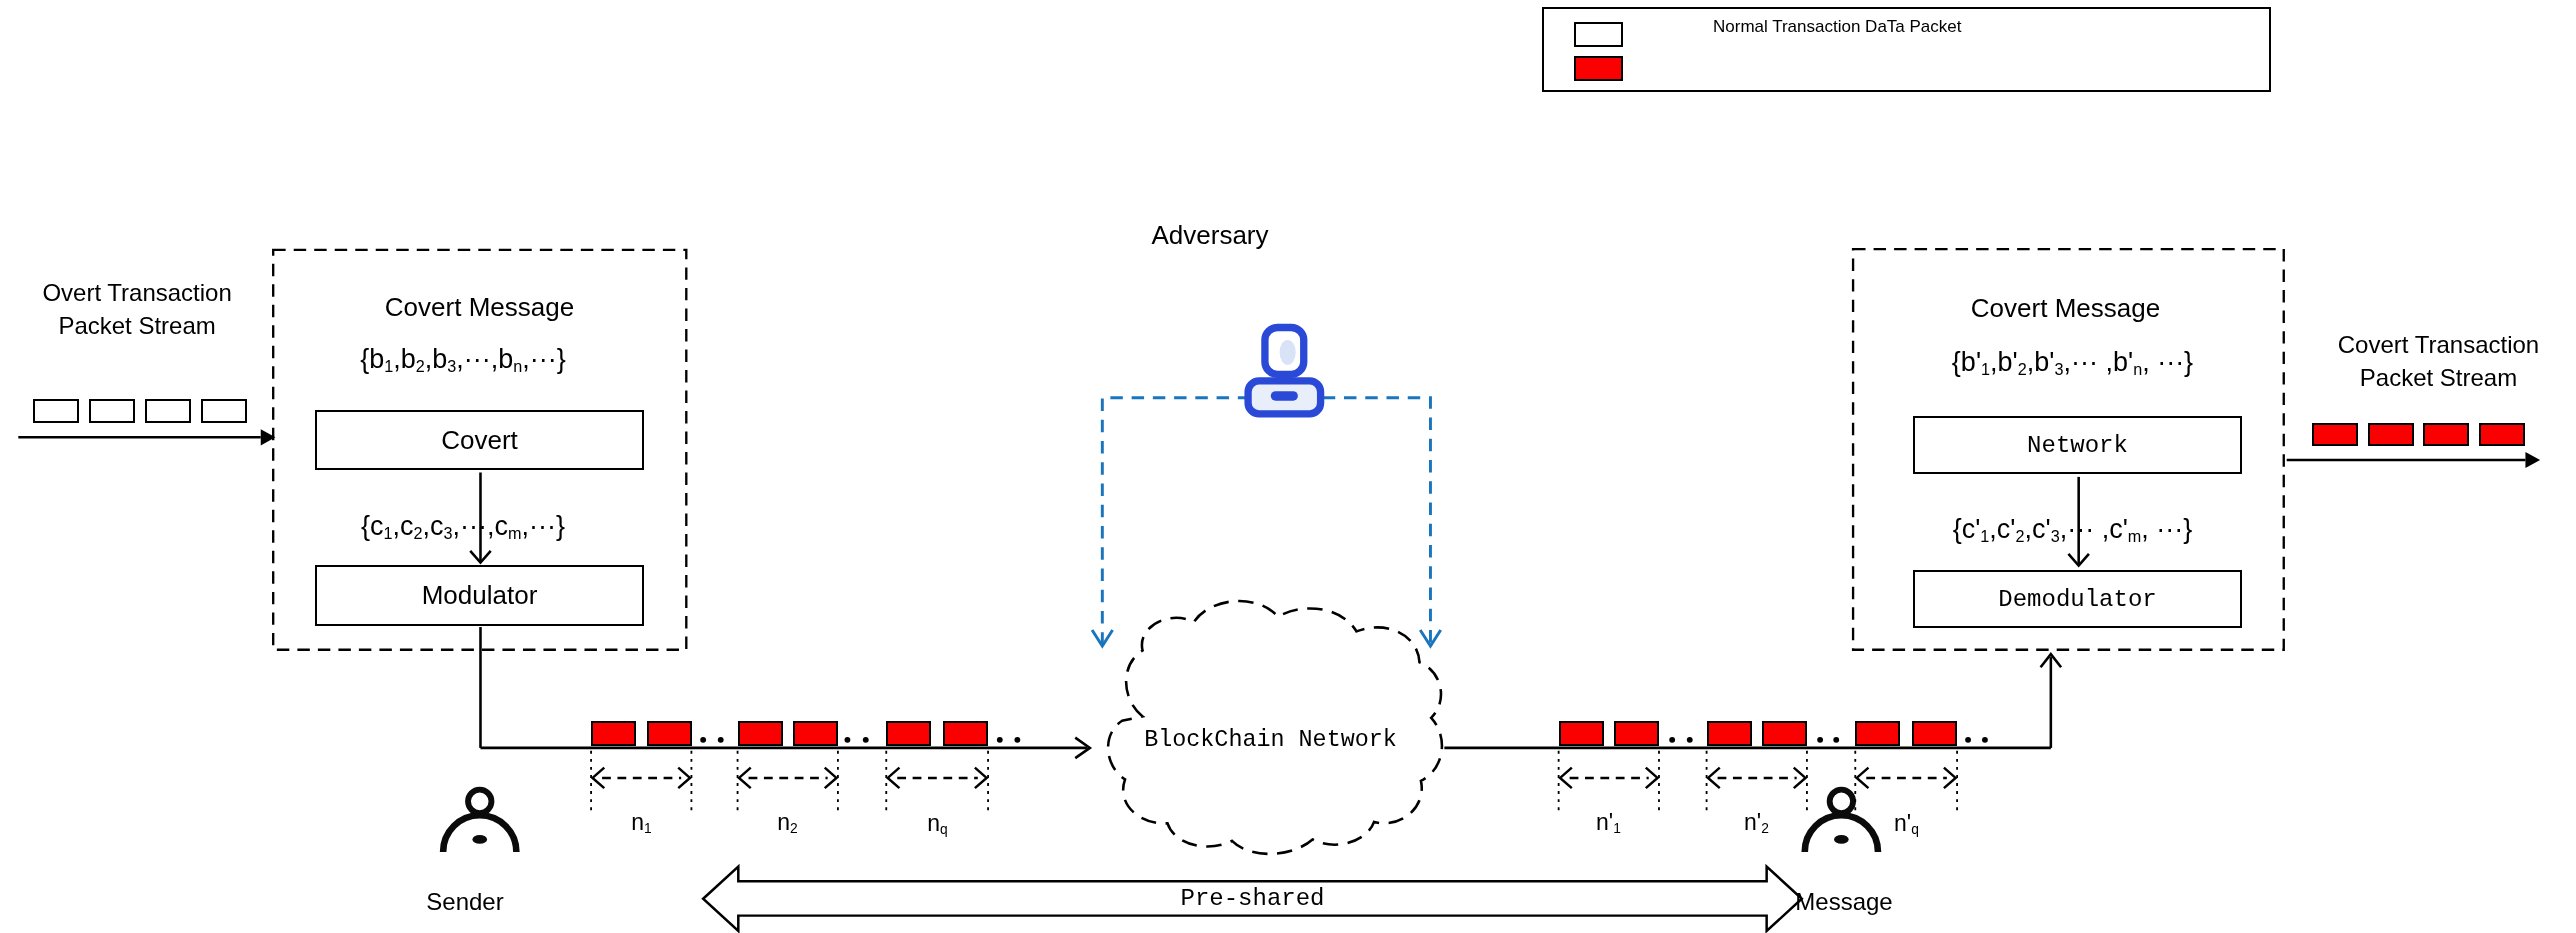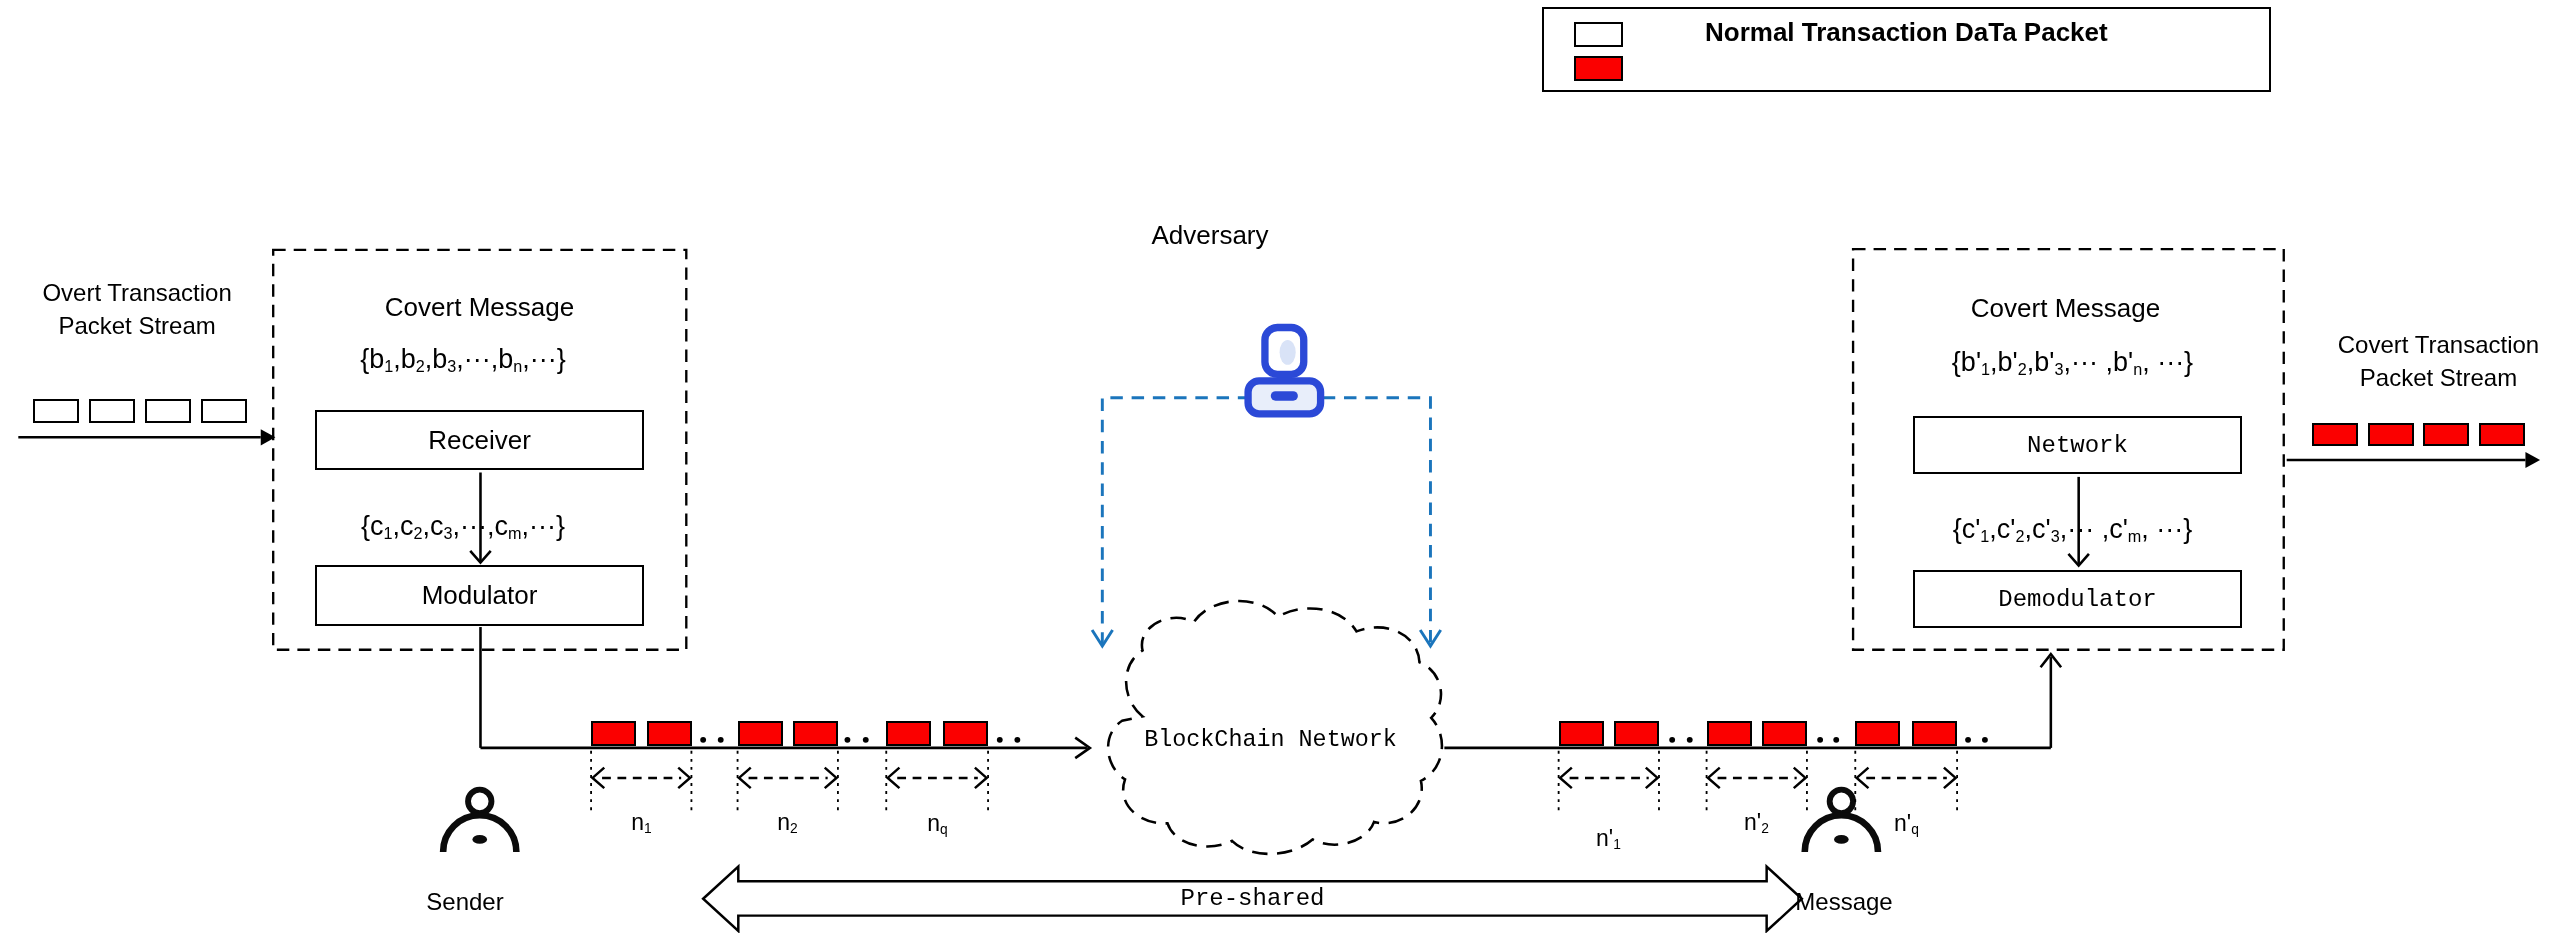--- a/index.html
+++ b/index.html
@@ -28,21 +28,21 @@
   .pkt{border:2.2px solid #000;background:var(--normal-packet,#fff);}
   .pkt.red{background:var(--special-red,#fb0000);}
   .pkt.stream{width:42px;height:20px;}
   .pkt.stream-r{width:42px;height:19px;}
   .pkt.small{width:41px;height:20.5px;}
   .nlbl{font-size:23px;}
   .legend{
     border:2.2px solid #000;background:#fff;
   }
   .legend .sw{position:absolute;left:30px;width:45px;height:20.5px;border:2.2px solid #000;}
-  .legend .txt{position:absolute;left:161px;font-size:26px;white-space:nowrap;font-weight:bold;}
+  .legend .txt{position:absolute;left:169px;font-size:17px;white-space:nowrap;}
   .actor-lbl{font-size:24px;}
   .title-lbl{font-size:26px;white-space:nowrap;}
 </style>
 </head>
 <body>
 
 <div id="canvas">
 
   <svg class="abs" style="left:0;top:0" width="2576" height="934" viewBox="0 0 3517 1275">
 
@@ -181,21 +181,21 @@
     <div>Packet Stream</div>
   </div>
   <div class="abs pkt stream" style="left:33px;top:399px;"></div>
   <div class="abs pkt stream" style="left:89px;top:399px;"></div>
   <div class="abs pkt stream" style="left:145px;top:399px;"></div>
   <div class="abs pkt stream" style="left:201px;top:399px;"></div>
 
   <div class="abs ctr title-lbl sans" style="left:333px;top:292px;width:293px;">Covert Message</div>
   <div class="abs ctr seq sans" style="left:280px;top:344px;width:366px;">{b<sub>1</sub>,b<sub>2</sub>,b<sub>3</sub>,···,b<sub>n</sub>,···}</div>
   <div class="abs modbox sans" style="left:315px;top:410px;width:325px;height:56px;">
-    <span>Receiver</span>
+    <span>Covert</span>
   </div>
   <div class="abs ctr seq sans" style="left:280px;top:511px;width:366px;">{c<sub>1</sub>,c<sub>2</sub>,c<sub>3</sub>,···,c<sub>m</sub>,···}</div>
   <div class="abs modbox sans" style="left:315px;top:565px;width:325px;height:57px;">
     <span>Modulator</span>
   </div>
 
   <div class="abs ctr sans" style="left:1100px;top:220px;width:220px;font-size:26px;">Adversary</div>
   <div class="abs ctr mono" style="left:1124px;top:727px;width:293px;font-size:23.4px;">BlockChain Network</div>
 
   <div class="abs ctr title-lbl sans" style="left:1919px;top:293px;width:293px;">Covert Message</div>
@@ -227,21 +227,21 @@
   <div class="abs pkt red small" style="left:1559px;top:721px;"></div>
   <div class="abs pkt red small" style="left:1614px;top:721px;"></div>
   <div class="abs pkt red small" style="left:1707px;top:721px;"></div>
   <div class="abs pkt red small" style="left:1762px;top:721px;"></div>
   <div class="abs pkt red small" style="left:1855px;top:721px;"></div>
   <div class="abs pkt red small" style="left:1912px;top:721px;"></div>
 
   <div class="abs ctr nlbl sans" style="left:590px;top:809px;width:103px;">n<sub>1</sub></div>
   <div class="abs ctr nlbl sans" style="left:736px;top:809px;width:103px;">n<sub>2</sub></div>
   <div class="abs ctr nlbl sans" style="left:886px;top:810px;width:103px;">n<sub>q</sub></div>
-  <div class="abs ctr nlbl sans" style="left:1557px;top:809px;width:103px;margin-top:16px;">n'<sub>1</sub></div>
+  <div class="abs ctr nlbl sans" style="left:1557px;top:809px;width:103px;">n'<sub>1</sub></div>
   <div class="abs ctr nlbl sans" style="left:1705px;top:809px;width:103px;">n'<sub>2</sub></div>
   <div class="abs ctr nlbl sans" style="left:1855px;top:810px;width:103px;">n'<sub>q</sub></div>
 
   <div class="abs ctr actor-lbl sans" style="left:392px;top:888px;width:146px;">Sender</div>
   <div class="abs ctr actor-lbl sans" style="left:1771px;top:888px;width:146px;">Message</div>
   <div class="abs ctr mono" style="left:1106px;top:885px;width:293px;font-size:24px;">Pre-shared</div>
 
 </div>
 
 

